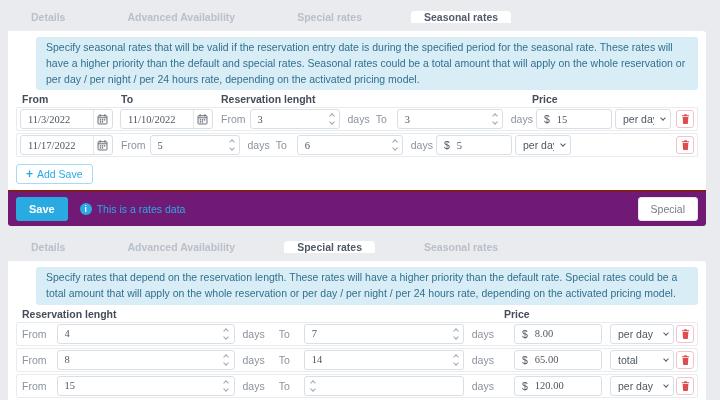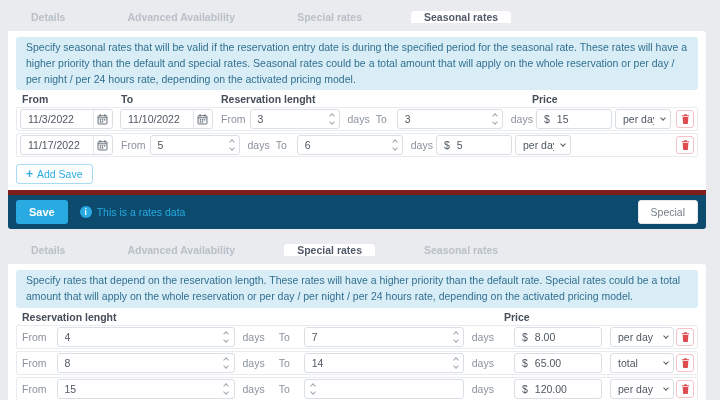--- a/index.html
+++ b/index.html
@@ -12,48 +12,48 @@
   }
   .page { padding:2px 14px 0 8px; }
   
   .tabs { display:flex; align-items:center; height:29px; padding-left:10px;gap:36px; }
   .tab { display:flex; align-items:center; padding:0 13px; font-size:10.5px; font-weight:bold; color:#b9c0c9; cursor:pointer; white-space:nowrap; }
   .tab.active { background:#fff; border-radius:4px 4px 0 0; color:#515a69; }
   .panel2 .tabs { margin-top:6px; }
   
   .card { background:#fff; border-radius:0 3px 3px 3px; }
   .cbody { padding:6px 8px 4px; }
-  .alert { background:#d9edf7; color:#31708f; border-radius:3px; padding:3px 10px; font-size:10.5px; line-height:1.5; margin-bottom:3px; }
+  .alert { background:#d9edf7; color:#31708f; border-radius:3px; padding:3px 10px; font-size:10.5px; line-height:1.5; margin-bottom:3px;margin-left:20px; }
   .cols { position:relative; height:12px; margin:3px 0 2px; font-size:10.5px; font-weight:bold; color:#454d59; }
   .cols span { position:absolute; top:0; white-space:nowrap; }
   
   .rrow { display:flex; align-items:center; height:24px; border:1px solid #e9ecef; border-radius:2px; background:#fff; padding:0 3px; margin-bottom:2px; }
   .igroup { display:inline-flex; align-items:center; height:20px; border:1px solid #d9dfe4; border-radius:3px; background:#fff; flex-shrink:0; }
-  .tin { flex:1 1 auto; min-width:0; width:100%; border:none; outline:none; background:transparent; height:100%; padding:0 2px 0 7px; font-size:10.5px; color:#4f5761; font-family:Liberation Sans, sans-serif; }
+  .tin { flex:1 1 auto; min-width:0; width:100%; border:none; outline:none; background:transparent; height:100%; padding:0 2px 0 7px; font-size:10.5px; color:#4f5761; font-family:Liberation Serif, serif; }
   .lbl { font-size:10.5px; color:#8b939e; white-space:nowrap; flex-shrink:0; }
   .cal { width:25px; align-self:stretch; border-left:1px solid #e4e8eb; display:inline-flex; align-items:center; justify-content:center; cursor:pointer; }
   .spin { display:inline-flex; flex-direction:column; align-items:center; justify-content:center; width:16px; height:100%; cursor:pointer; }
   .cu,.cd { width:4px; height:4px; border-style:solid; border-color:#9fa6af; display:block; }
   .cu { border-width:1px 1px 0 0; transform:rotate(-45deg); margin-bottom:2px; }
   .cd { border-width:1px 1px 0 0; transform:rotate(135deg); }
   .cur { padding-left:7px; font-size:10.5px; color:#4f5761; }
   .sel-wrap { position:relative; display:inline-block; height:20px; flex-shrink:0; }
   .sel { width:100%; height:100%; appearance:none; -webkit-appearance:none; -moz-appearance:none; border:1px solid #d9dfe4; border-radius:3px; background:#fff; font-size:10.5px; color:#4f5761; padding:0 16px 0 7px; font-family:inherit; cursor:pointer; }
   .caret { position:absolute; right:6px; top:7px; width:4px; height:4px; border:solid #555c66; border-width:0 1px 1px 0; transform:rotate(45deg); pointer-events:none; }
   .del { margin-left:auto; width:18px; height:18px; flex-shrink:0; border:1px solid #f4c3c7; border-radius:3px; background:#fff; display:inline-flex; align-items:center; justify-content:center; padding:0; cursor:pointer; }
   
   .dg { width:93px; }
   .ml2{margin-left:2px}.ml3{margin-left:3px}.ml4{margin-left:4px}.ml6{margin-left:6px}.ml7{margin-left:7px}
   .ml8{margin-left:8px}.ml10{margin-left:10px}.ml14{margin-left:14px}.ml20{margin-left:20px}
   .p1 .ng-a { width:90px; } .p1 .ng-b { width:106px; } .p1 .pg { width:76px; } .p1 .sel-wrap { width:56px; }
   .p2 .ng-a { width:178px; } .p2 .ng-b { width:160px; } .p2 .pg { width:88px; } .p2 .sel-wrap { width:64px; }
   
   .addp { margin:5px 0 2px; display:inline-flex; align-items:center; gap:4px; background:#fff; border:1px solid #a7daf3; color:#29abe2; border-radius:3px; height:20px; padding:0 9px; font-size:10.5px; cursor:pointer; font-family:inherit; }
   .addp .plus { font-weight:bold; font-size:12px; line-height:1; }
-  .cfoot { border-top:5px solid #7f1d1d; padding:5px 8px; display:flex; align-items:center; border-radius:0 0 3px 3px; background:#0c4a6e; }
+  .cfoot { border-top:2px solid #7f1d1d; padding:5px 8px; display:flex; align-items:center; border-radius:0 0 3px 3px; background:#701a75; }
   .btn-save { background:#29abe2; color:#fff; border:none; border-radius:3px; height:24px; padding:0 13px; font-size:11px; font-weight:bold; cursor:pointer; font-family:inherit; }
   .demo { margin-left:12px; display:inline-flex; align-items:center; gap:5px; color:#29abe2; font-size:10.5px; }
   .info-ic { display:inline-flex; width:12px; height:12px; border-radius:50%; background:#29abe2; color:#fff; font-size:8.5px; font-weight:bold; align-items:center; justify-content:center; font-style:normal; }
   .btn-cancel { margin-left:auto; background:#fff; border:1px solid #e4e8ec; border-radius:3px; height:24px; padding:0 12px; color:#747d88; font-size:10.5px; cursor:pointer; font-family:inherit; }
 </style>
 </head>
 <body>
 
 <div class="page">
 

